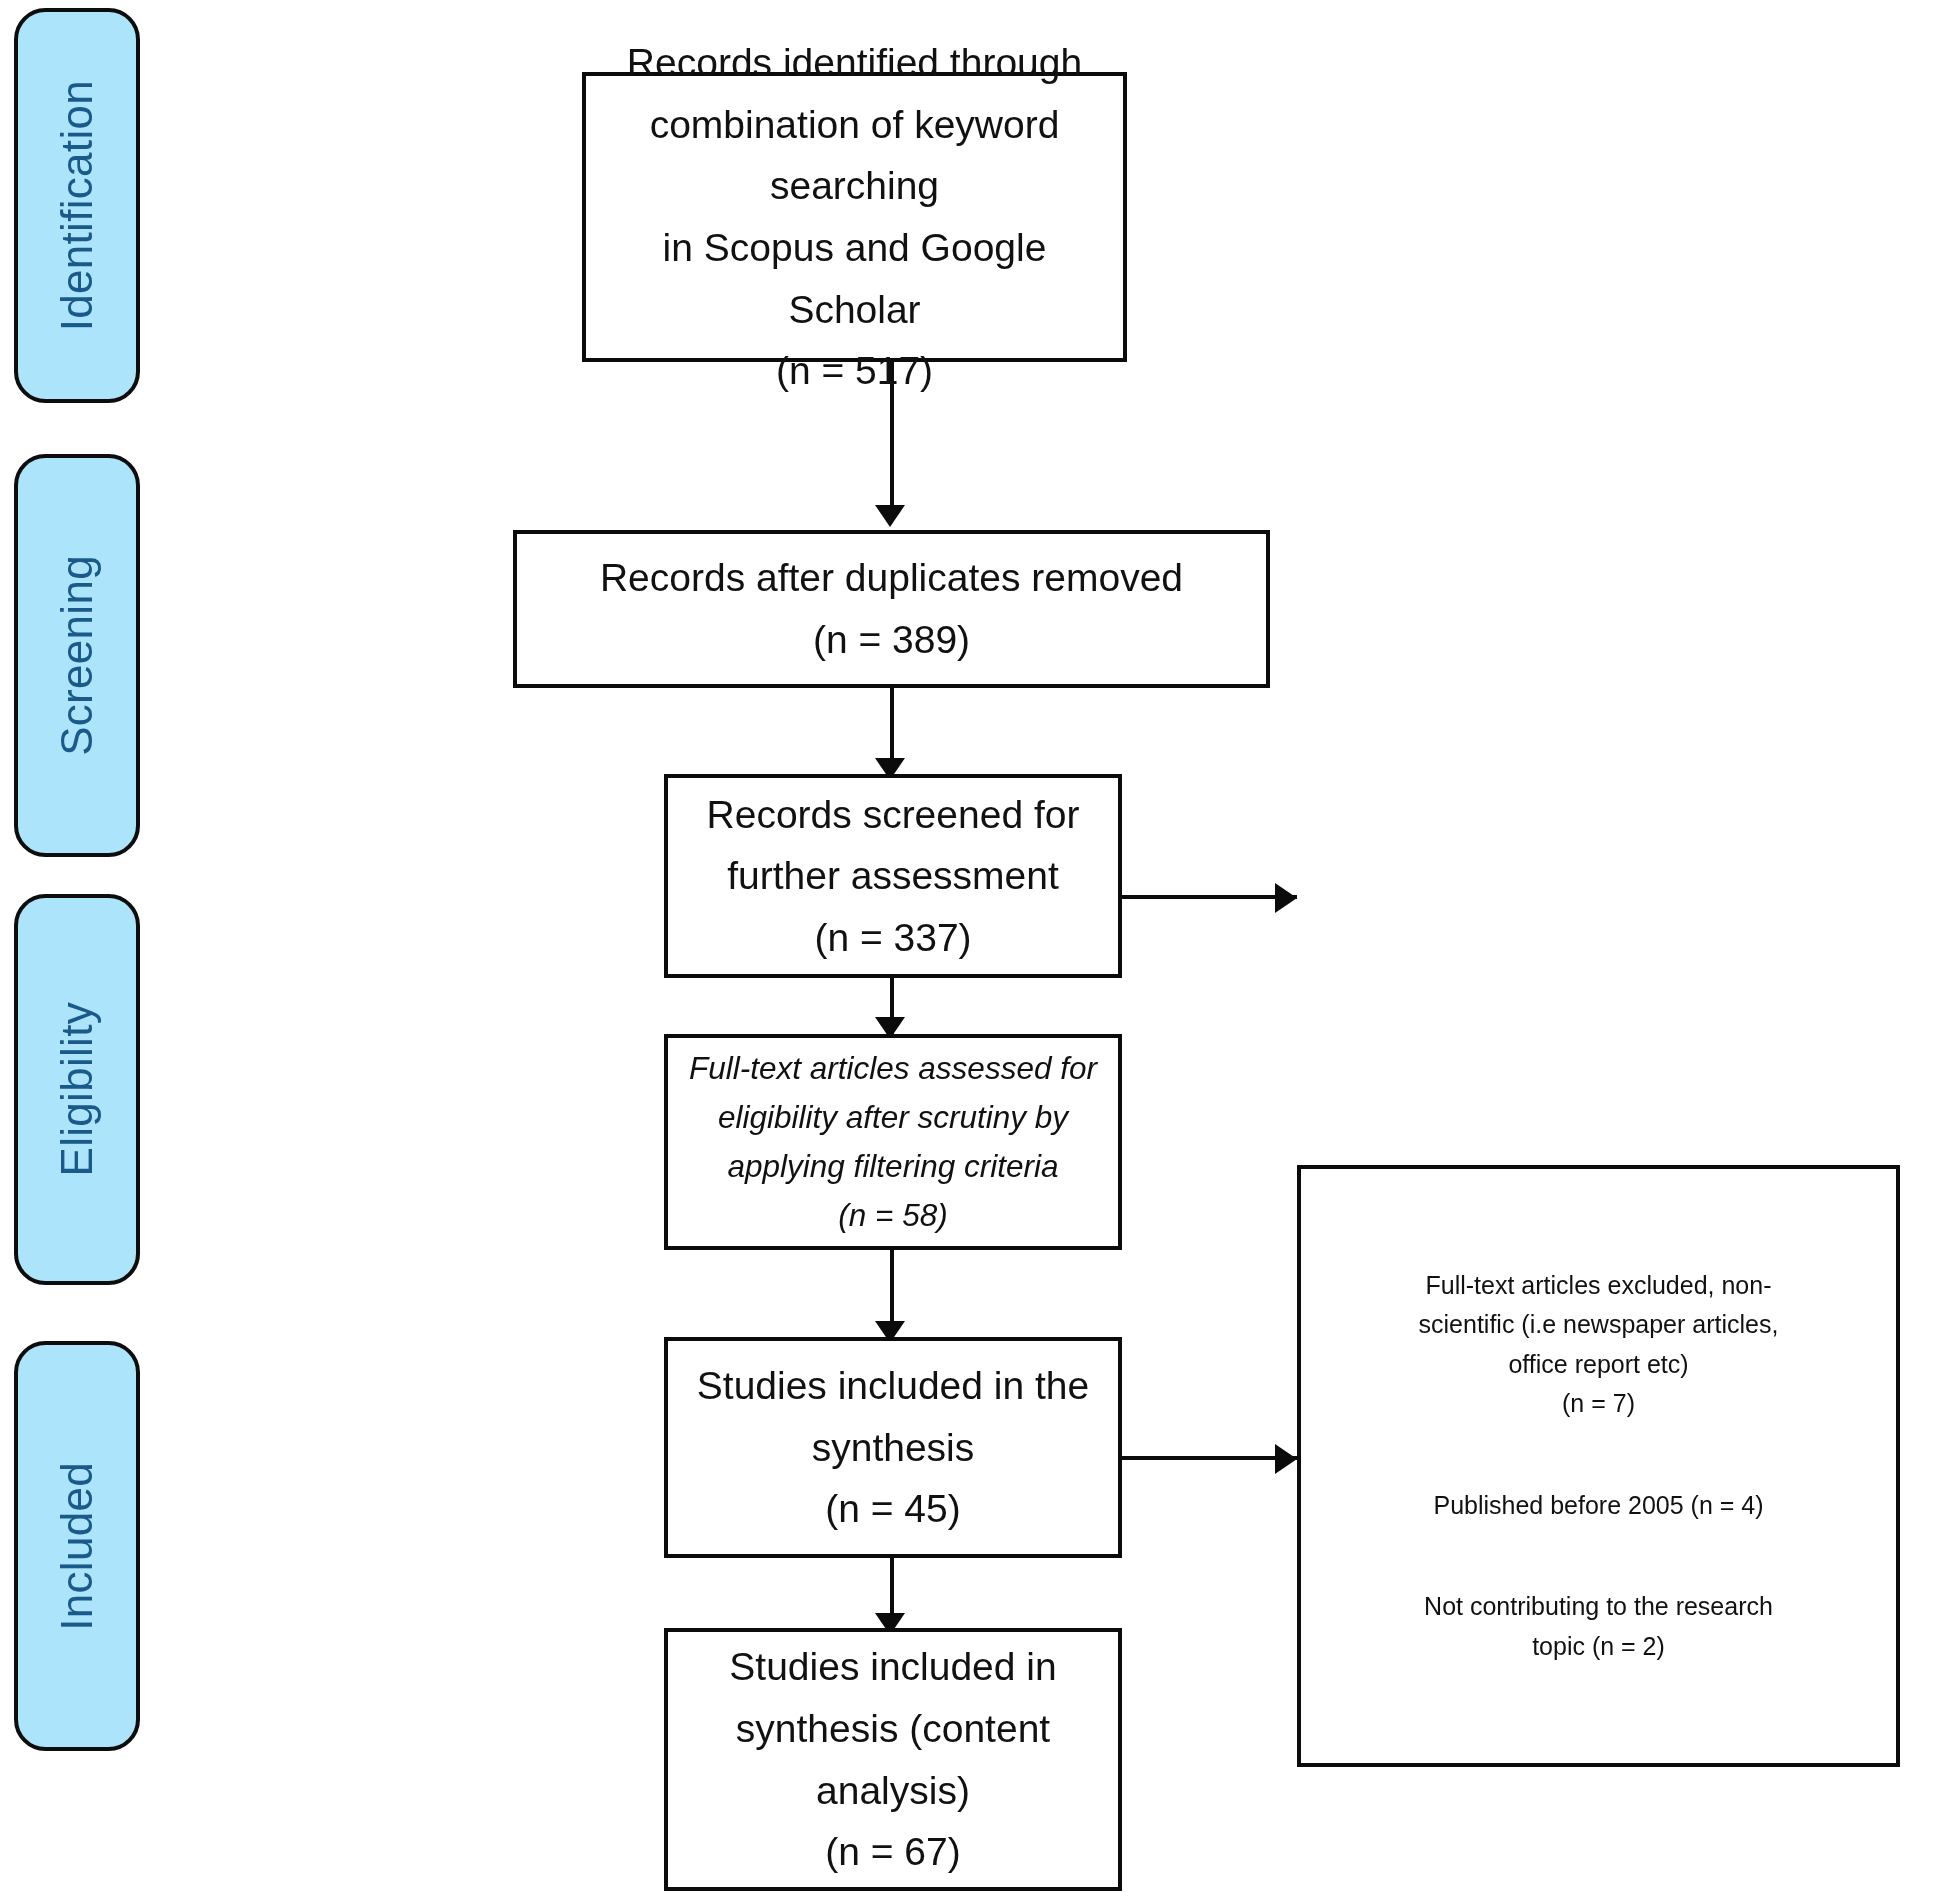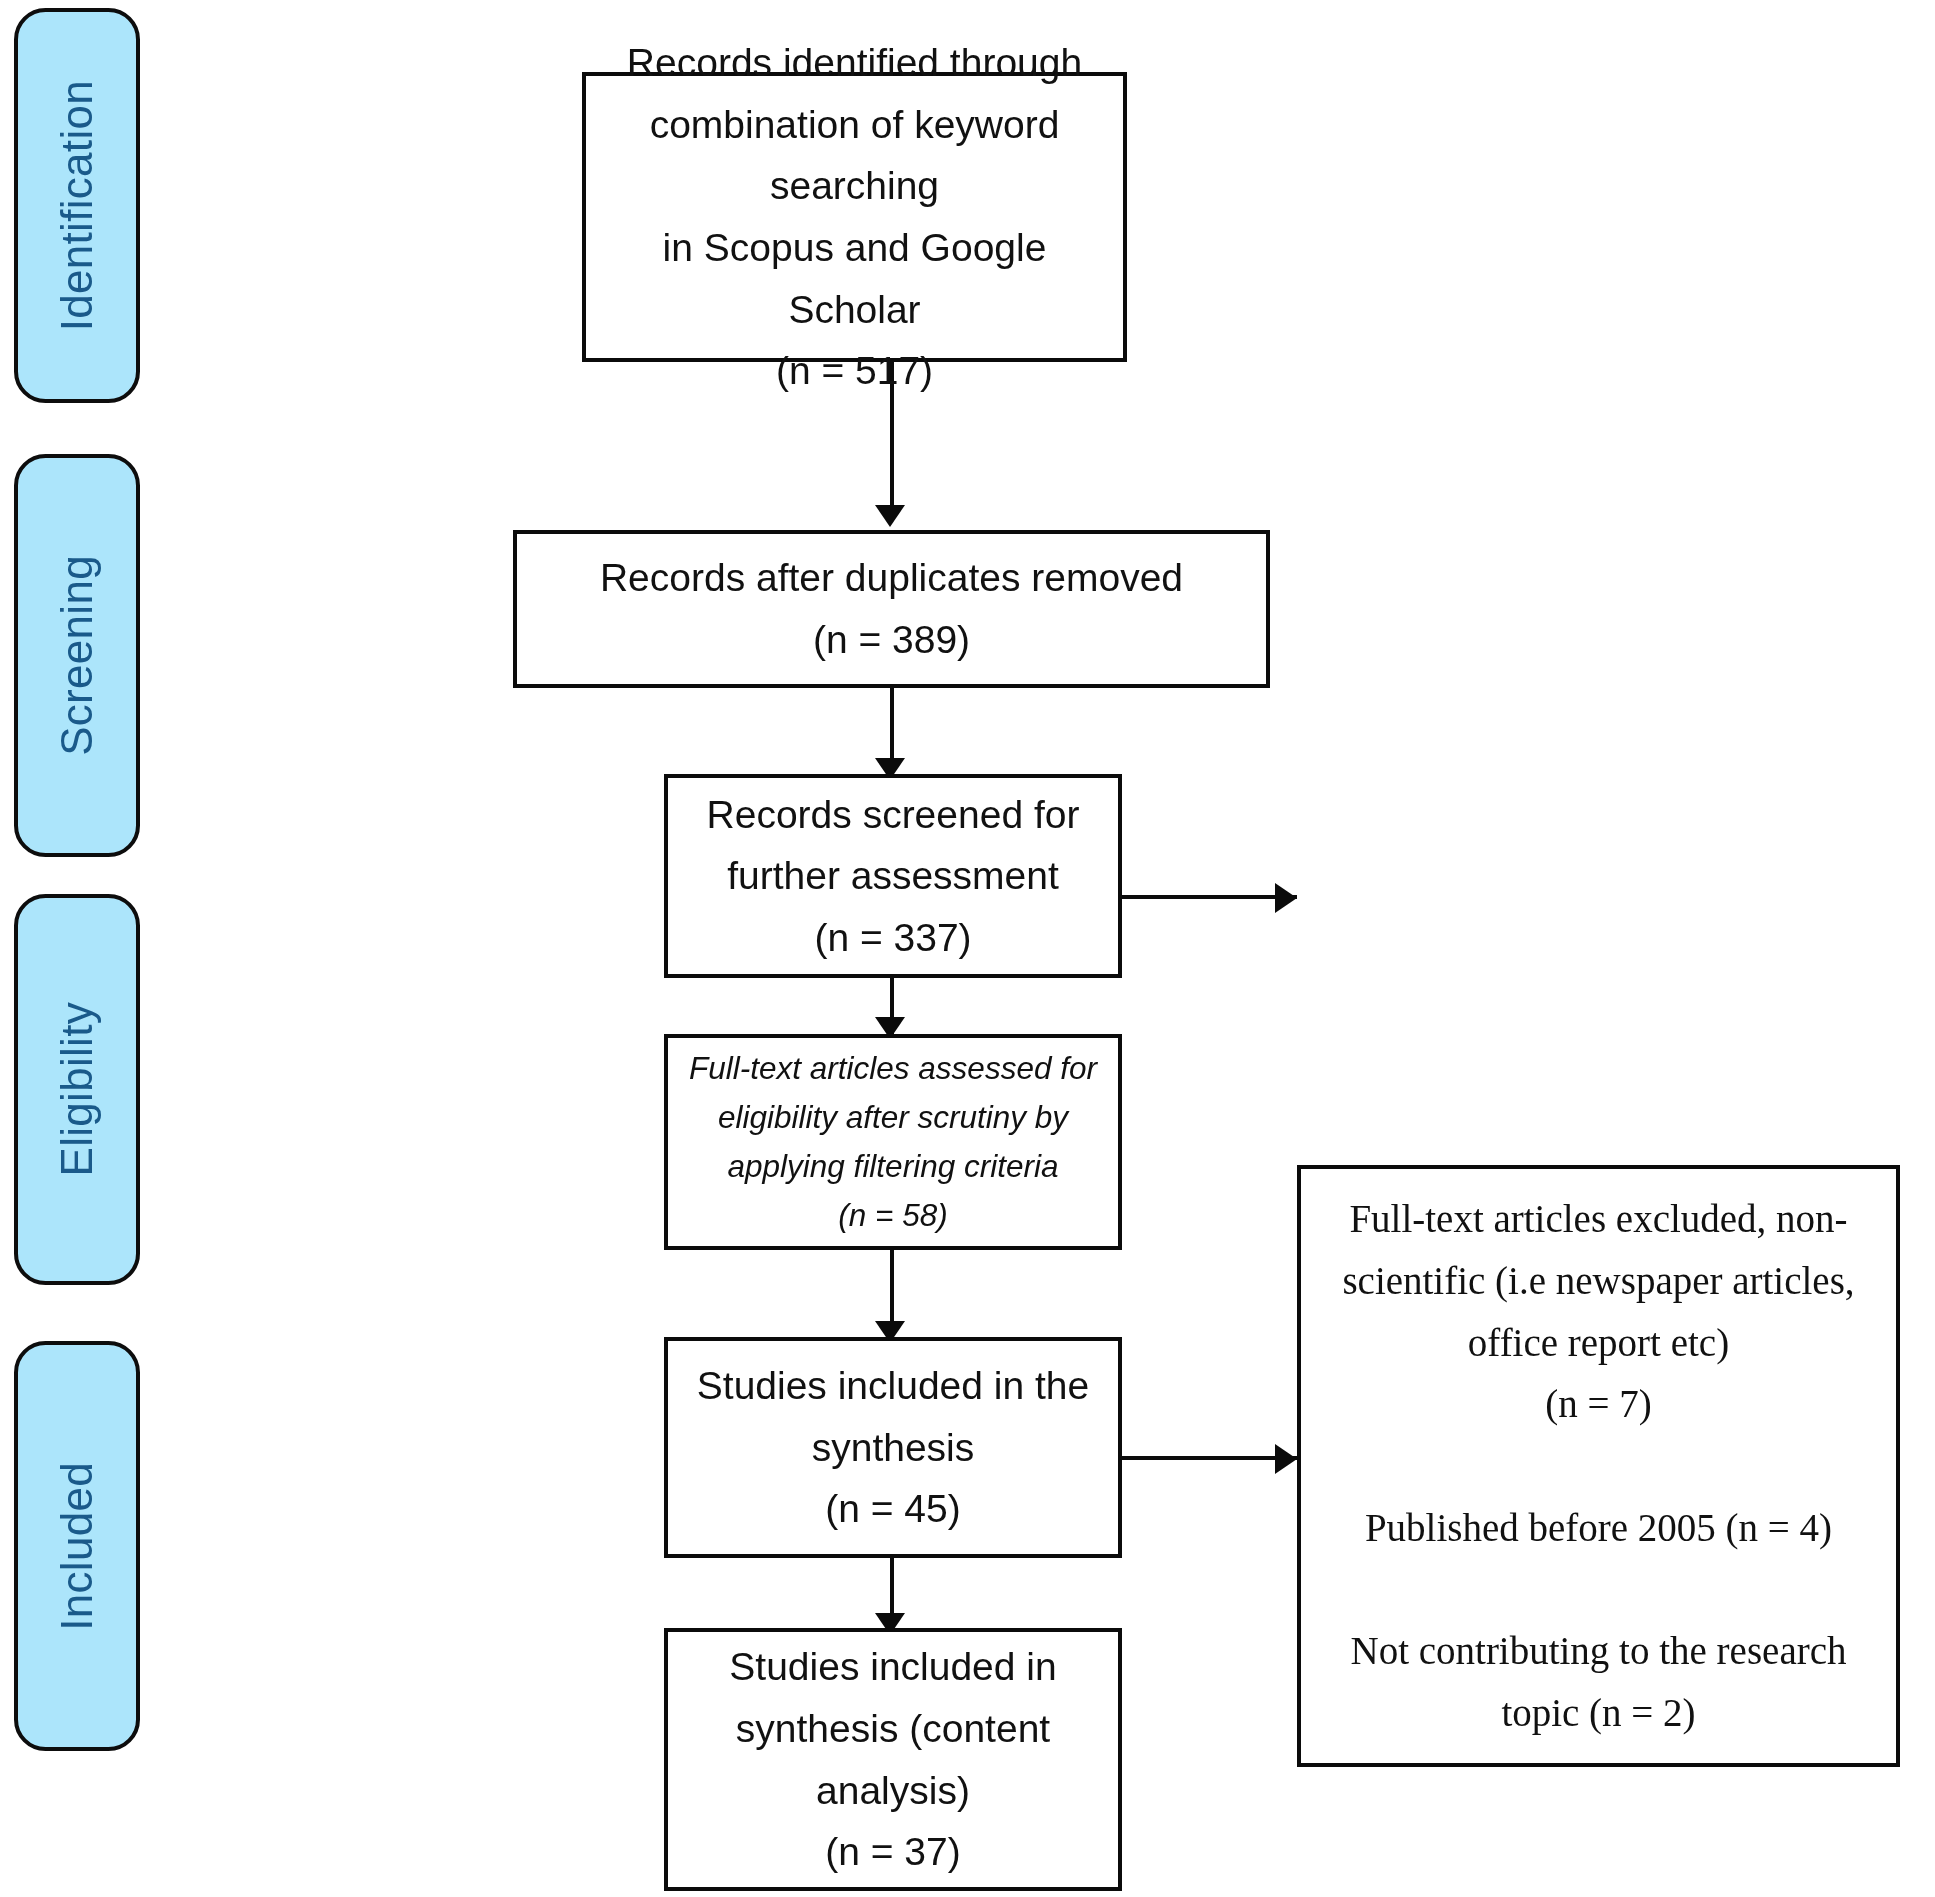--- a/index.html
+++ b/index.html
@@ -65,25 +65,25 @@
   .flow-box.reason-stack {
     align-items: center;
     justify-content: center;
   }
   .reason-stack .reason-group {
     display: block;
     width: 100%;
   }
   .reason-stack .reason-line {
     color: #111111;
-    font-size: 39px;
+    font-size: 25px;
     line-height: 1.58;
     white-space: pre-line;
     display: block;
-    font-family: Liberation Serif, serif;
+    font-family: Liberation Sans, sans-serif;
   }
   .reason-stack .reason-gap {
     display: block;
     height: 62px;
   }
 
   
   .v-line {
     position: absolute;
     background: #0b0b0b;
@@ -196,17 +196,17 @@
   <div class="flow-box" style="left:664px; top:1337px; width:458px; height:221px;">
     <span class="box-text">Studies included in the
 synthesis
 (n = 45)</span>
   </div>
 
   <div class="flow-box" style="left:664px; top:1628px; width:458px; height:263px;">
     <span class="box-text">Studies included in
 synthesis (content
 analysis)
-(n = 37)</span>
+(n = 67)</span>
   </div>
 
 </div>
 
 
 </body></html>

